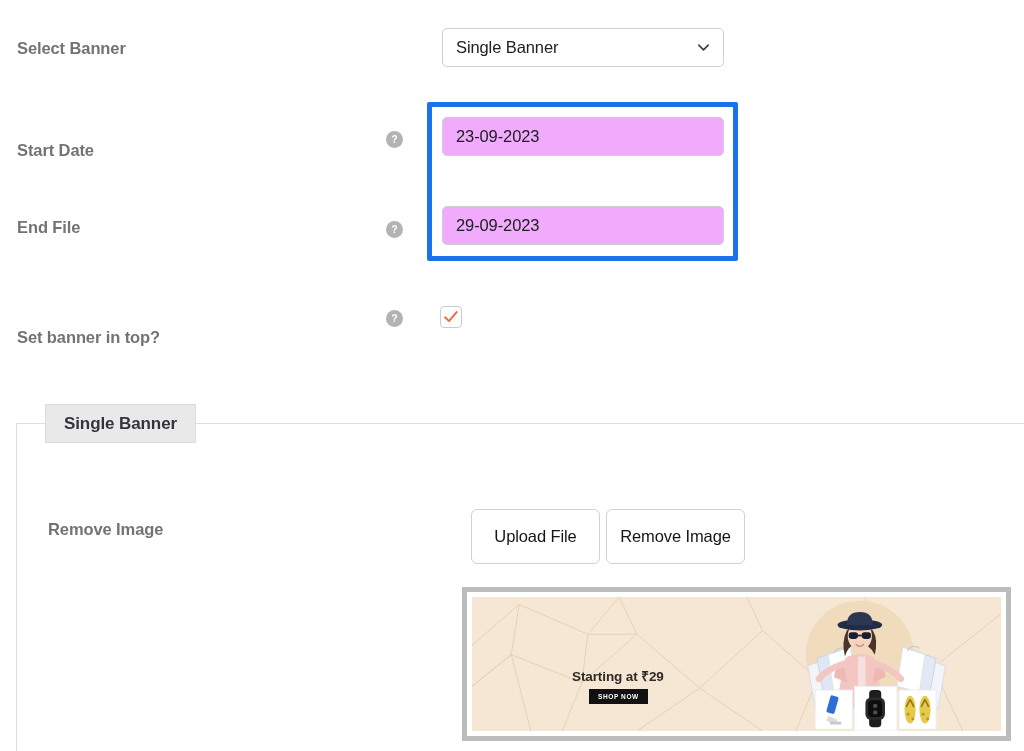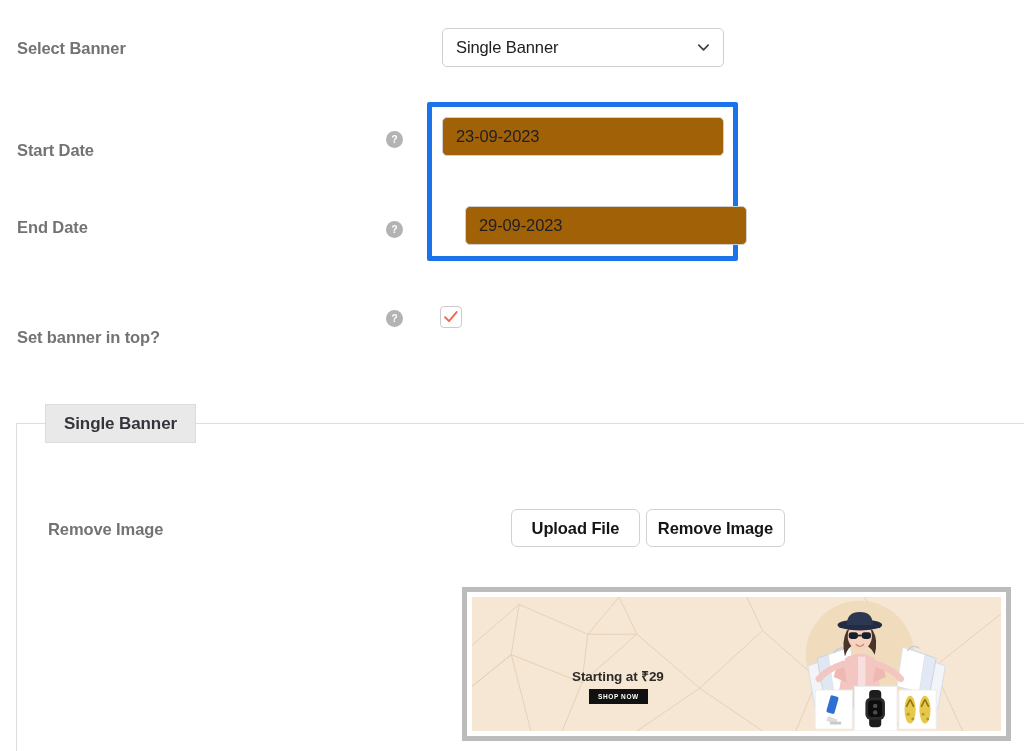--- a/index.html
+++ b/index.html
@@ -84,30 +84,30 @@
     background: transparent;
   }
 
   
   .text-input {
     position: absolute;
     width: 282px;
     height: 39px;
     border: 1px solid #cfcfcf;
     border-radius: 5px;
-    background: #a16207;
+    background: #f0abfc;
     display: flex;
     align-items: center;
     padding: 0 13px;
     font-size: 16.5px;
     color: #202024;
     letter-spacing: -0.1px;
   }
   #start-date-input { left: 442px; top: 117px; }
-  #end-date-input   { left: 442px; top: 206px; margin-left: 23px; }
+  #end-date-input   { left: 442px; top: 206px; }
 
   
   .checkbox {
     position: absolute;
     left: 440px;
     top: 306px;
     width: 22px;
     height: 22px;
     border: 1px solid #cdc9cd;
     border-radius: 4px;
@@ -139,35 +139,34 @@
     align-items: center;
     font-size: 17px;
     font-weight: 700;
     color: #34343c;
     letter-spacing: -0.1px;
   }
 
   
   .btn {
     position: absolute;
-    height: 38px;
+    height: 55px;
     border: 1px solid #d2d2d2;
     border-radius: 6px;
     background: #ffffff;
     display: flex;
     align-items: center;
     justify-content: center;
     padding: 0 16px;
     font-size: 16.5px;
-    font-weight: 700;
+    font-weight: 400;
     color: #151519;
     letter-spacing: -0.1px;
     cursor: pointer;
     white-space: nowrap;
-    margin-left: 40px;
   }
   #upload-file-button { left: 471px; top: 509px; width: 129px; }
   #remove-file-button { left: 606px; top: 509px; width: 139px; }
 
   
   .banner-frame {
     position: absolute;
     left: 462px;
     top: 587px;
     width: 549px;
@@ -233,21 +232,21 @@
     <span class="chev">
       <svg viewBox="0 0 16 16" aria-hidden="true">
         <path d="M3 5.5 L8 10.5 L13 5.5" fill="none" stroke="#3c3c43" stroke-width="1.7" stroke-linecap="round" stroke-linejoin="round"></path>
       </svg>
     </span>
   </div>
 
   <div class="row-label" style="left:17px; top:129px;margin-top:12px;">Start Date</div>
   <div class="help-icon" style="left:386px; top:131px;">?</div>
 
-  <div class="row-label" style="left:17px; top:218px;">End Date</div>
+  <div class="row-label" style="left:17px; top:218px;">End File</div>
   <div class="help-icon" style="left:386px; top:221px;">?</div>
 
   <div class="highlight-box"></div>
 
   <div class="text-input" id="start-date-input">23-09-2023</div>
 
   <div class="text-input" id="end-date-input">29-09-2023</div>
 
   <div class="row-label" style="left:17px; top:307px;margin-top:21px;">Set banner in top?</div>
   <div class="help-icon" style="left:386px; top:310px;">?</div>

